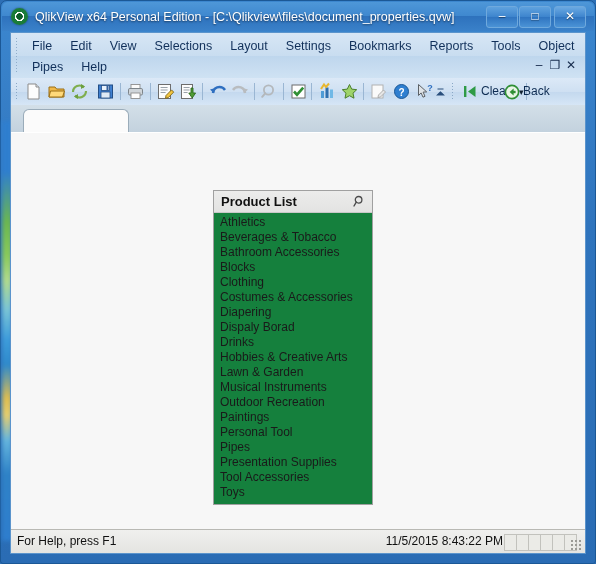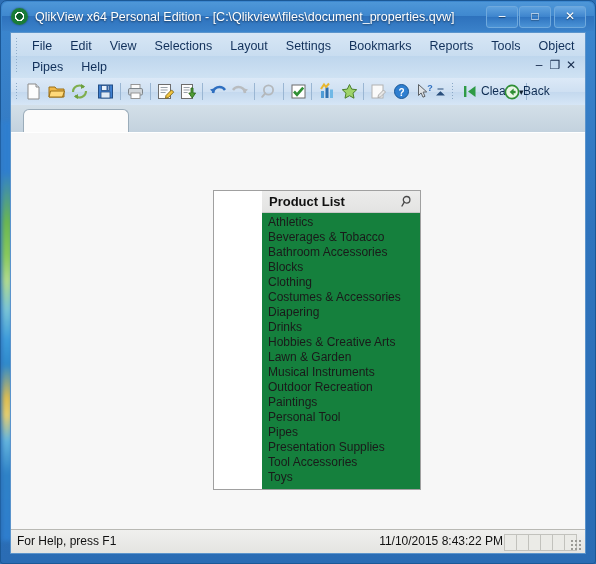--- a/index.html
+++ b/index.html
@@ -124,21 +124,20 @@
   #canvas{
     position:absolute;left:0;top:99px;right:0;bottom:24px;
     background:#f7f7f7;
     border-top:1px solid #ffffff;
   }
   
   #listbox{
     position:absolute;left:202px;top:57px;width:158px;
     border:1px solid #a0a0a0;
     background:#ffffff;
-    padding-left:48px;
   }
   #lb-caption{
     position:relative;height:21px;
     background:linear-gradient(180deg,#ececeb 0%,#e3e3e2 100%);
     border-bottom:1px solid #c8c8c8;
   }
   #lb-title{
     position:absolute;left:7px;top:0;height:21px;line-height:21px;
     font-weight:bold;font-size:13px;color:#111111;
   }
@@ -388,39 +387,40 @@
           </div>
         </div>
         <div id="lb-list">
           <div class="lb-item">Athletics</div>
           <div class="lb-item">Beverages &amp; Tobacco</div>
           <div class="lb-item">Bathroom Accessories</div>
           <div class="lb-item">Blocks</div>
           <div class="lb-item">Clothing</div>
           <div class="lb-item">Costumes &amp; Accessories</div>
           <div class="lb-item">Diapering</div>
+          <div class="lb-item">Dispaly Borad</div>
           <div class="lb-item">Drinks</div>
           <div class="lb-item">Hobbies &amp; Creative Arts</div>
           <div class="lb-item">Lawn &amp; Garden</div>
           <div class="lb-item">Musical Instruments</div>
           <div class="lb-item">Outdoor Recreation</div>
           <div class="lb-item">Paintings</div>
           <div class="lb-item">Personal Tool</div>
           <div class="lb-item">Pipes</div>
           <div class="lb-item">Presentation Supplies</div>
           <div class="lb-item">Tool Accessories</div>
           <div class="lb-item">Toys</div>
         </div>
       </div>
 
     </div>
 
     <div id="statusbar">
       <div id="status-help">For Help, press F1</div>
-      <div id="status-date">11/10/2015 8:43:22 PM</div>
+      <div id="status-date">11/5/2015 8:43:22 PM</div>
       <div class="status-cell" style="right:68px;"></div>
       <div class="status-cell" style="right:56px;"></div>
       <div class="status-cell" style="right:44px;"></div>
       <div class="status-cell" style="right:32px;"></div>
       <div class="status-cell" style="right:20px;"></div>
       <div class="status-cell" style="right:8px;"></div>
       <div id="status-grip"></div>
     </div>
 
   </div>

